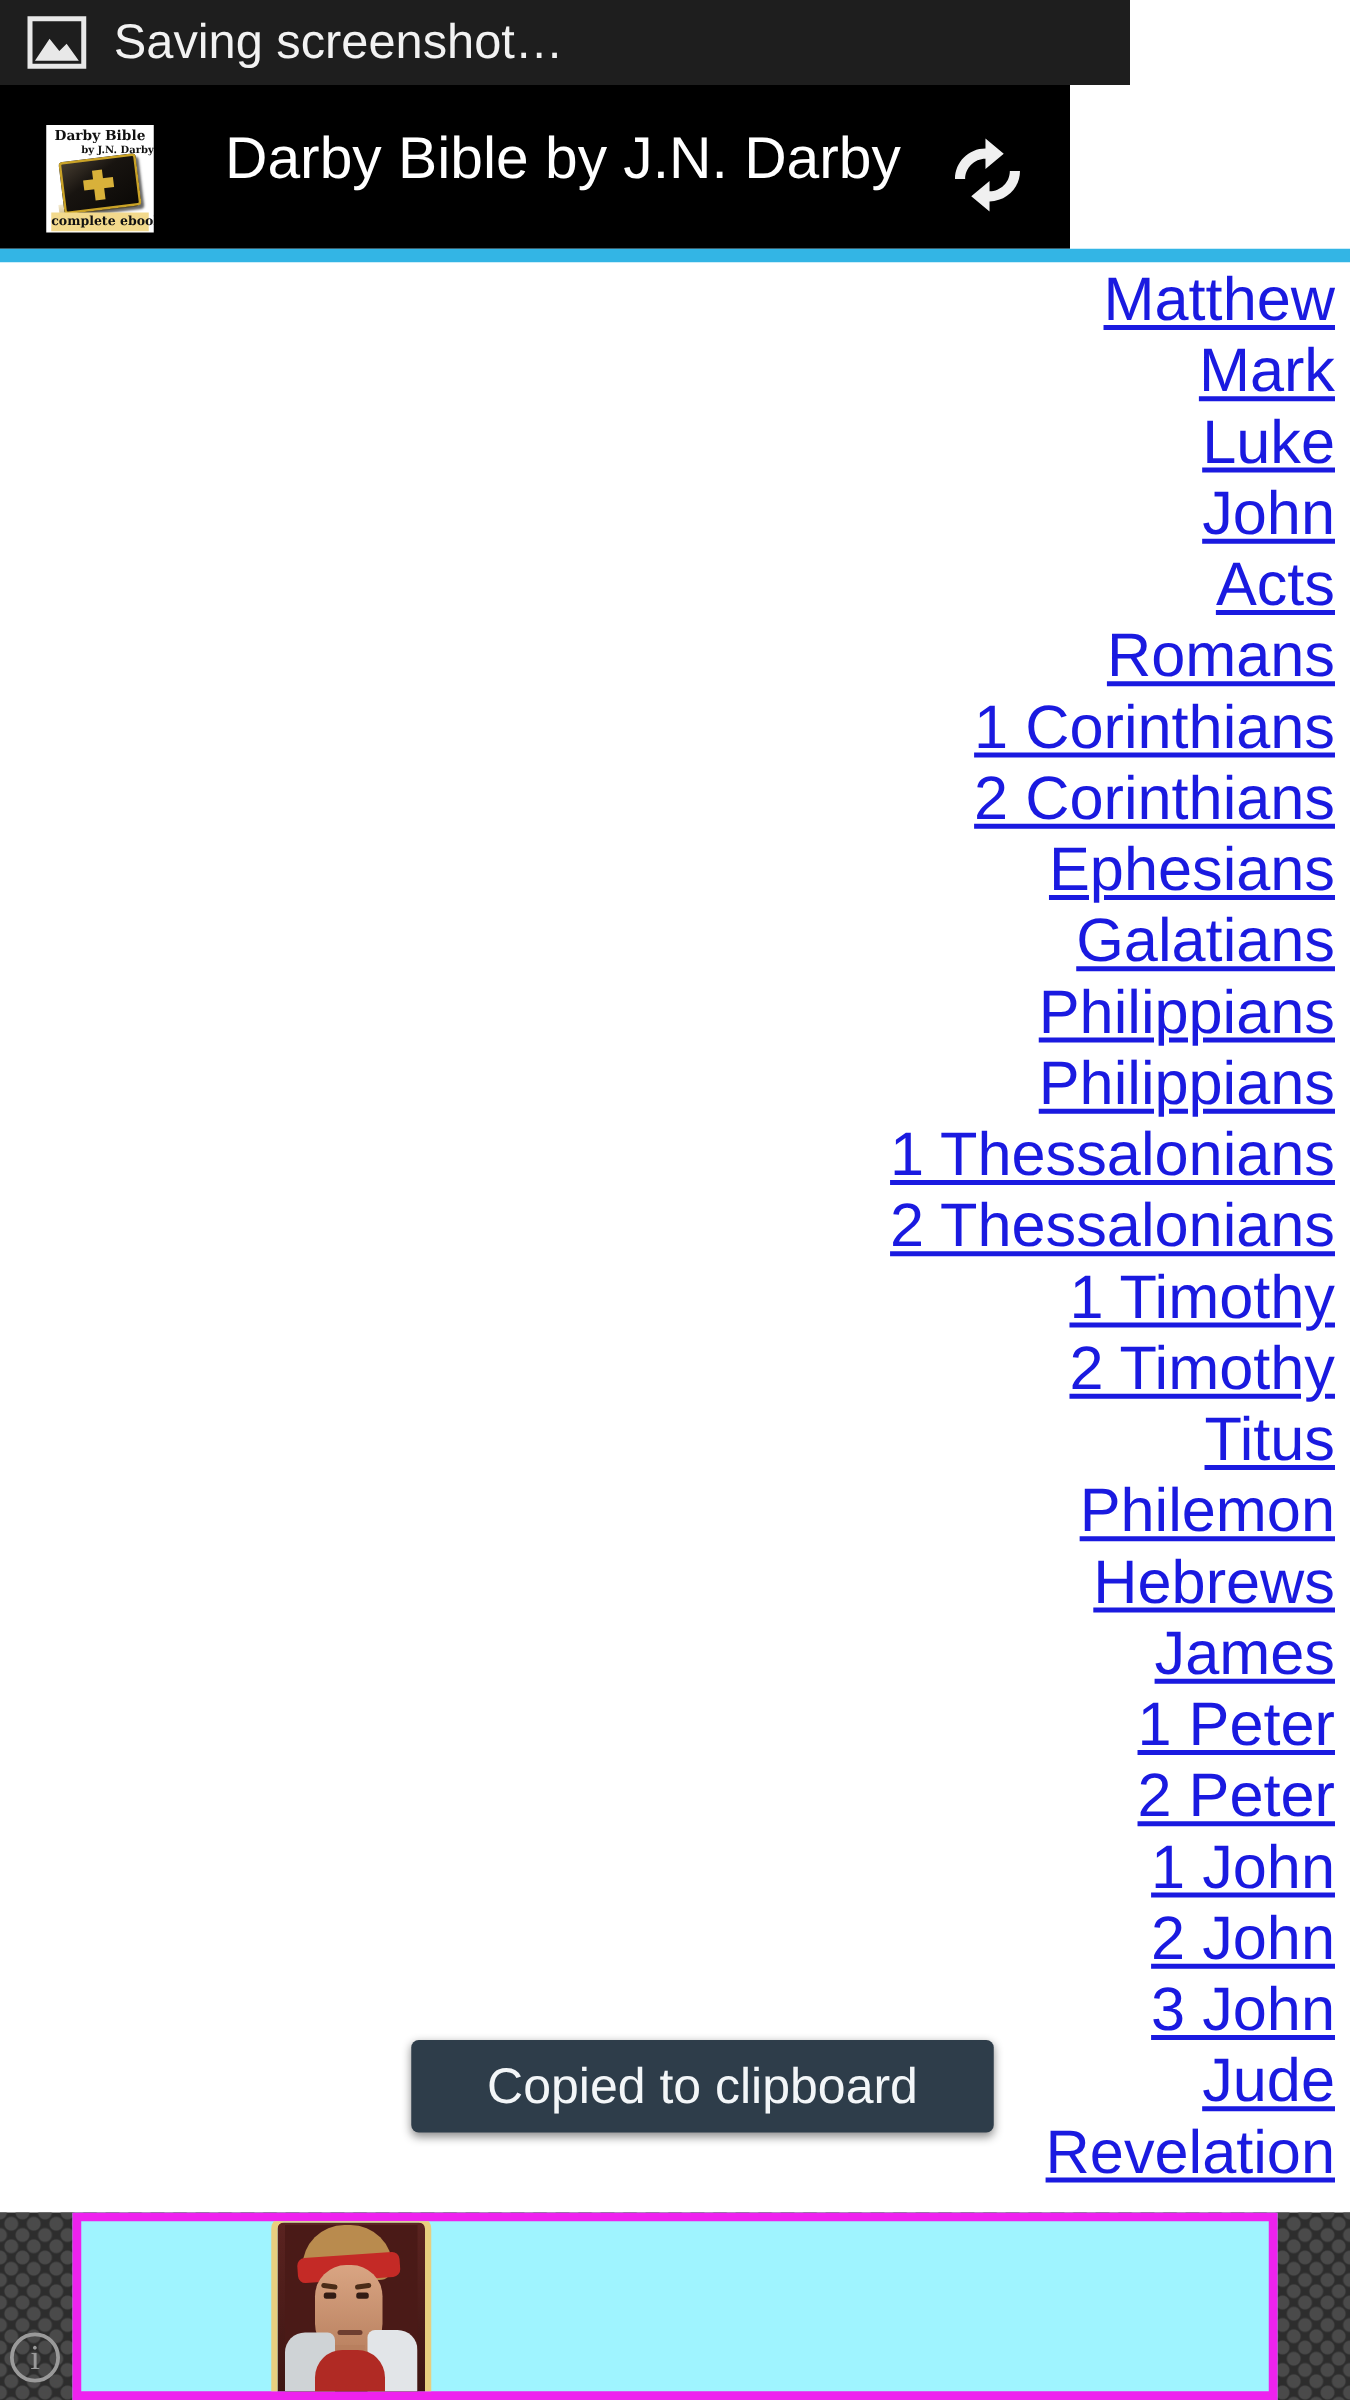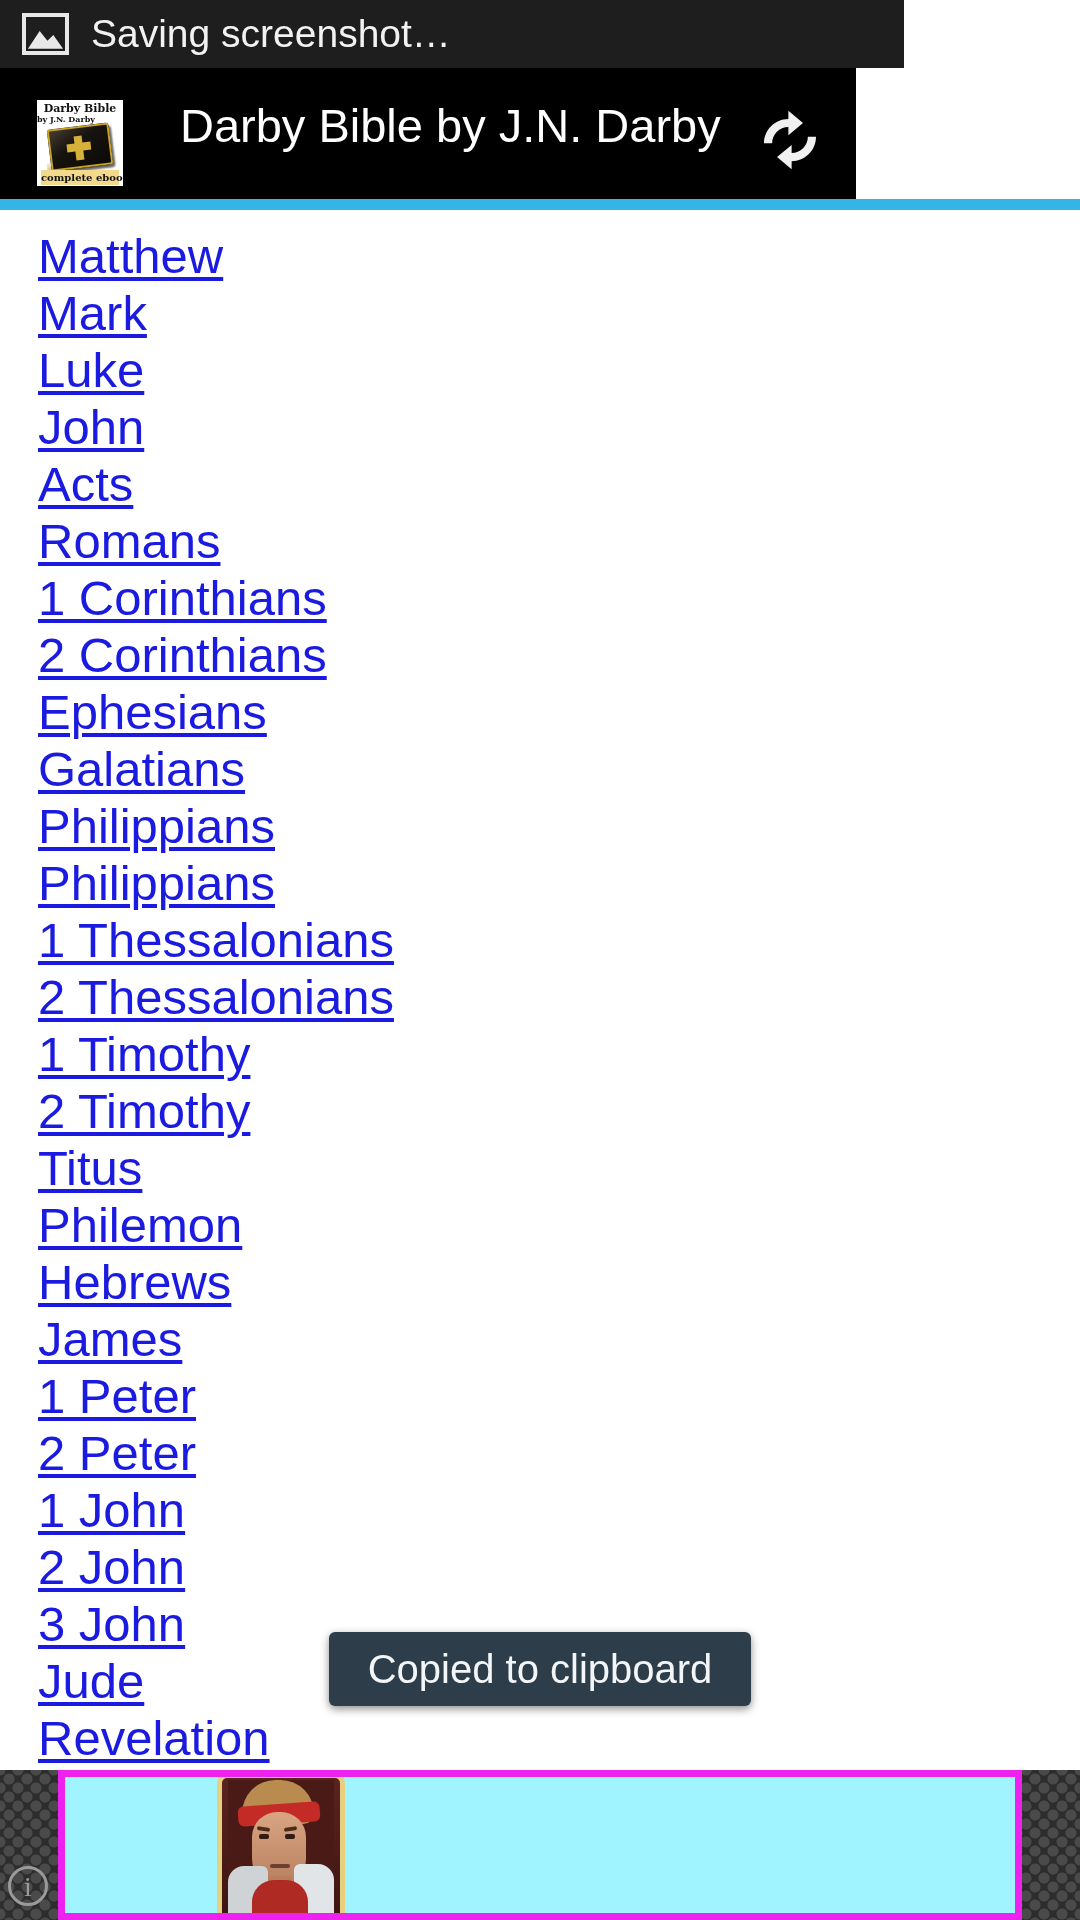--- a/index.html
+++ b/index.html
@@ -49,21 +49,21 @@
   }
   #app-icon .ic-title{
     position:absolute;top:3px;left:0;width:100%;
     text-align:center;color:#111;
     font-family:"DejaVu Serif", serif;
     font-weight:bold;font-size:11px;line-height:11px;
     white-space:nowrap;
   }
   #app-icon .ic-sub{
     position:absolute;top:15px;left:0;width:100%;
-    text-align:left;color:#111;
+    text-align:right;color:#111;
     font-family:"DejaVu Serif", serif;
     font-weight:bold;font-size:8px;line-height:9px;
     white-space:nowrap;
   }
   #app-icon .ic-book{
     position:absolute;left:12px;top:26px;width:62px;height:42px;
     background:linear-gradient(150deg,#4a4033 0%,#181410 40%,#0a0806 100%);
     border-radius:3px;
     transform:rotate(-7deg);
     box-shadow:0 0 0 2px #c9a227 inset, 2px 3px 2px rgba(0,0,0,.6);
@@ -111,38 +111,38 @@
     background:#33b5e5;
   }
 
   
   #content{
     position:absolute;left:0;top:210px;width:1080px;height:1560px;
     background:#ffffff;
     overflow:hidden;
   }
   #book-list{
-    list-style:none;margin:16px;padding:0;
-    padding-left:22px;padding-top:2px;
+    list-style:none;margin:0;padding:12px;
+    padding-left:22px;padding-top:2px;text-align:right;
   }
   #book-list li{margin:0;padding:0;height:57px;}
   #book-list a{
     color:#1a1ae0;
     text-decoration:underline;
     text-decoration-thickness:4px;
     text-underline-offset:4px;
     font-size:49px;
     line-height:57px;
     white-space:nowrap;
   }
 
   
   #toast{
     position:absolute;left:329px;top:1632px;
-    width:422px;height:74px;
+    width:466px;height:74px;
     background:#2e3d4a;
     border-radius:6px;
     box-shadow:0 3px 8px rgba(0,0,0,.45);
     display:flex;align-items:center;justify-content:center;
   }
   #toast-text{
     color:#f3f6f8;font-size:40px;white-space:nowrap;
   }
 
   

